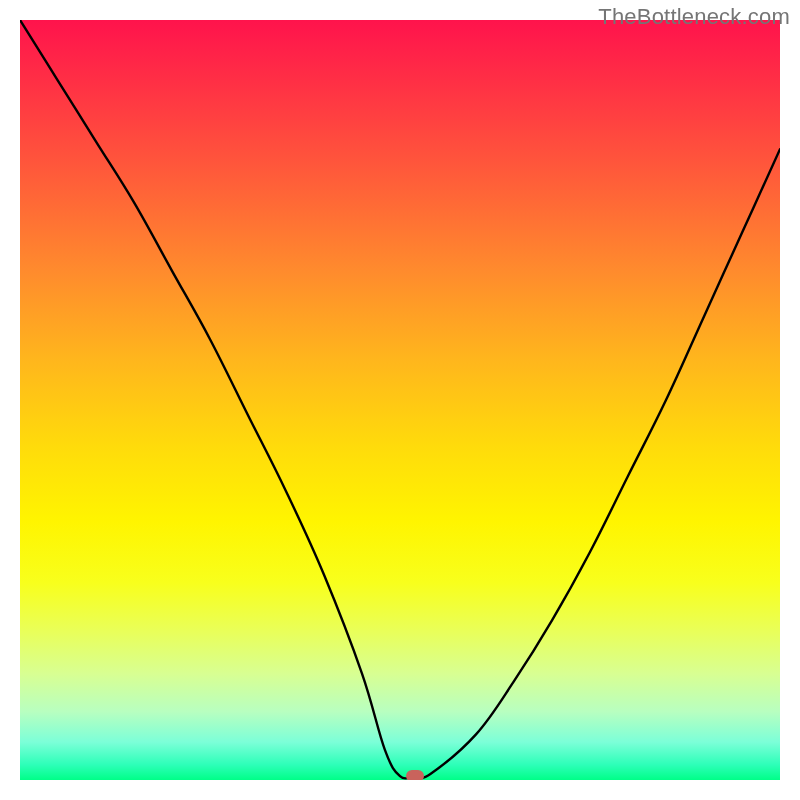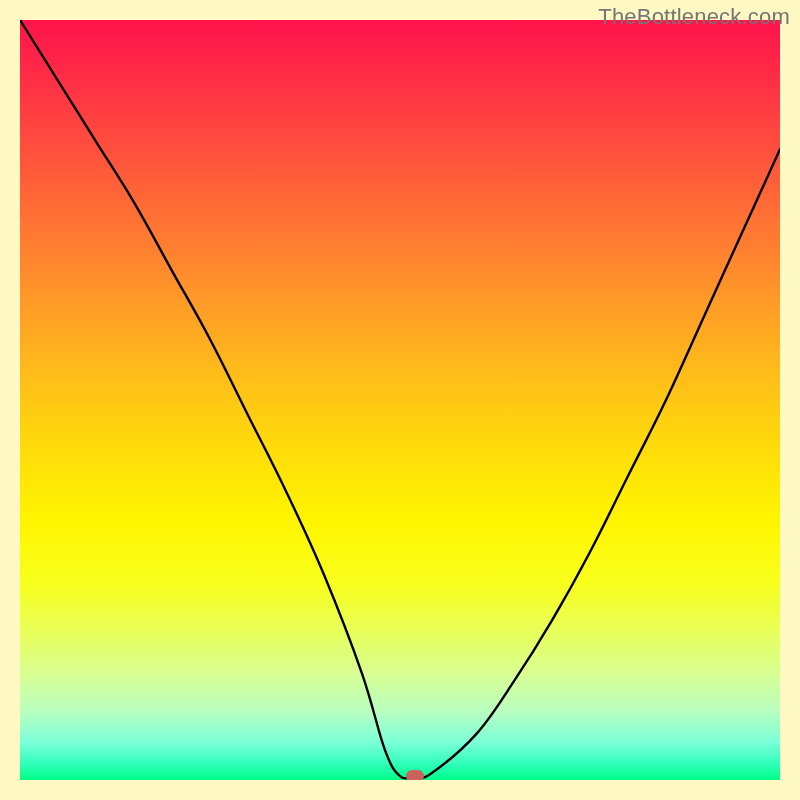--- a/index.html
+++ b/index.html
@@ -8,21 +8,21 @@
     width: 800px;
     height: 800px;
     background: #000;
     overflow: hidden;
     font-family: Arial, Helvetica, sans-serif;
   }
   .frame {
     position: relative;
     width: 800px;
     height: 800px;
-    background: #fef9c3;
+    background: #ffffff;
   }
   .watermark {
     position: absolute;
     top: 4px;
     right: 10px;
     color: #757575;
     font-size: 22px;
     font-weight: 500;
     letter-spacing: 0.2px;
     z-index: 20;

